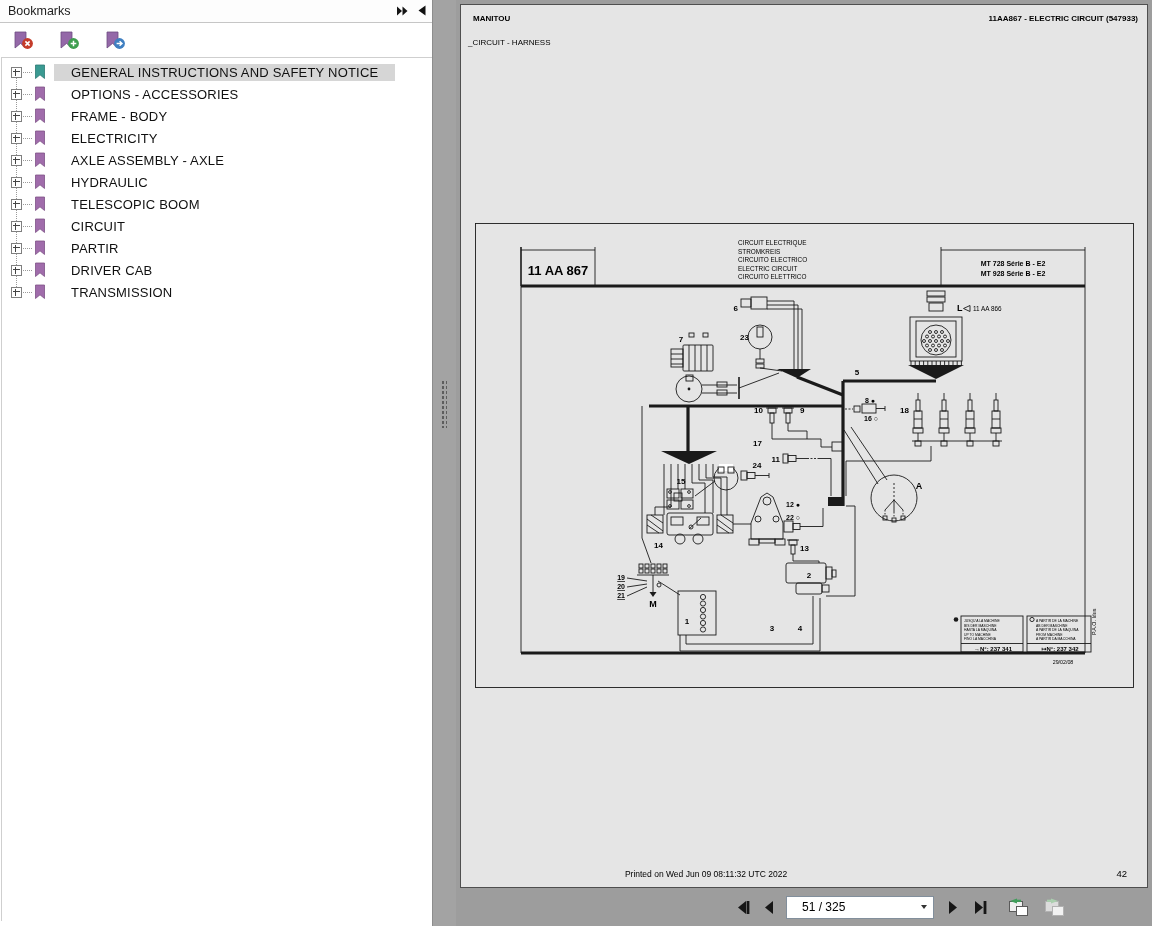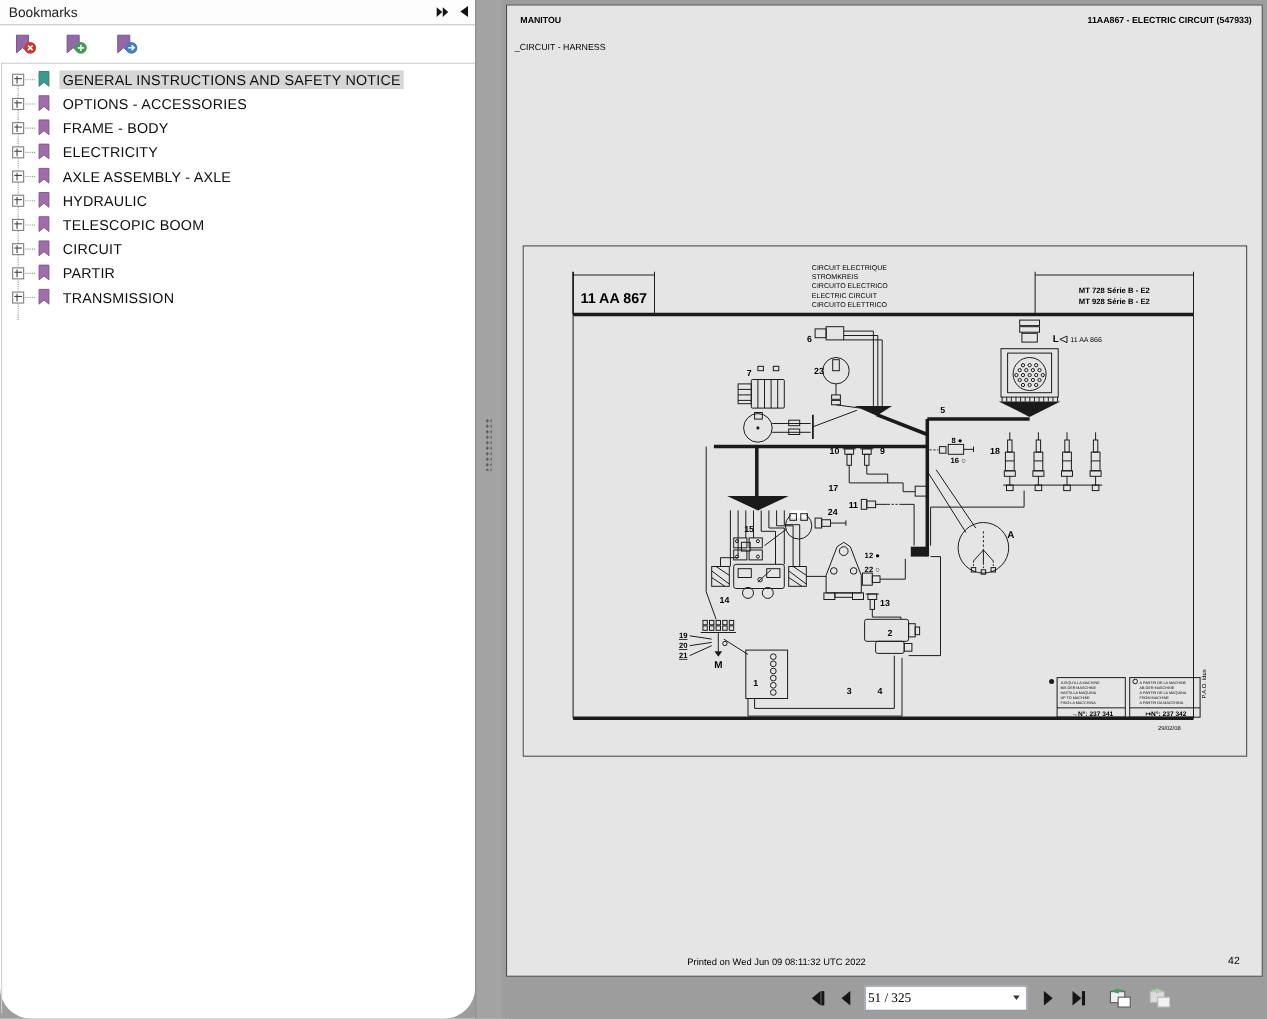--- a/index.html
+++ b/index.html
@@ -1,39 +1,39 @@
 <!DOCTYPE html>
 <html><head>
 <meta charset="utf-8">
 <style>
   html,body{margin:0;padding:0;}
   body{width:1152px;height:926px;overflow:hidden;background:#9d9d9d;
        font-family:"Liberation Sans",sans-serif;-webkit-font-smoothing:antialiased;}
   .app{position:relative;width:1152px;height:926px;}
 
   
-  .panel{position:absolute;left:0;top:0;width:432px;height:926px;background:#fff;border-radius:28px;}
+  .panel{position:absolute;left:0;top:0;width:432px;height:926px;background:#fff;}
   .panel-header{position:relative;height:22px;line-height:22px;padding-left:8px;
     font-size:12.5px;color:#222;border-bottom:1px solid #c6c6c6;background:#fdfdfd;}
   .hdr-icons{position:absolute;right:6px;top:5px;display:flex;gap:9px;align-items:center;}
   .hdr-btn{display:inline-flex;cursor:default;}
   .panel-toolbar{height:34px;display:flex;align-items:center;gap:24px;padding-left:12px;background:#fff;}
   .tb-btn{display:inline-flex;cursor:default;}
   .tree{position:relative;margin-left:1px;border-top:1px solid #cfcfcf;border-left:1px solid #cfcfcf;
         padding-top:3px;height:860px;}
   .vline{position:absolute;left:14px;top:12px;height:221px;width:0;border-left:1px dotted #9a9a9a;}
   .row{position:relative;height:22px;display:flex;align-items:center;padding-left:9px;z-index:1;}
   .exp{width:9px;height:9px;border:1px solid #7f7f7f;background:#fff;position:relative;flex:0 0 auto;}
   .exp::before{content:"";position:absolute;left:1px;right:1px;top:3px;height:1px;background:#444;}
   .exp::after{content:"";position:absolute;top:1px;bottom:1px;left:3px;width:1px;background:#444;}
   .stub{width:9px;border-top:1px dotted #9a9a9a;margin:0 2px 0 1px;flex:0 0 auto;}
   .rib{flex:0 0 auto;margin-right:8px;display:inline-flex;}
   .rib.t path{fill:#3a9a92;stroke:#2c7a74;}
   .rib.p path{fill:#a06cab;stroke:#7d5287;}
-  .lbl{font-size:13px;color:#101010;padding:1px 3px;white-space:nowrap;letter-spacing:.2px;}
+  .lbl{font-size:13px;color:#101010;padding:1px 17px;white-space:nowrap;letter-spacing:.2px;}
   .lbl.sel{background:#d6d6d6;}
 
   
   .splitter{position:absolute;left:432px;top:0;width:24px;height:926px;background:#a3a3a3;
             border-left:1px solid #8d8d8d;}
   .grip{position:absolute;left:8px;top:380px;width:6px;height:48px;
         background-image:radial-gradient(#5d5d5d 1px, rgba(0,0,0,0) 1.1px);
         background-size:4px 5px;}
 
   
@@ -65,21 +65,21 @@
   .diagram .b6{font-size:6px;font-weight:700;}
   .diagram .u{text-decoration:underline;}
 
   
   .navbar{position:absolute;left:0;bottom:0;width:696px;height:38px;display:flex;align-items:center;}
   .nav-btn{display:inline-flex;cursor:default;}
   .nav-first{margin-left:278px;}
   .nav-prev{margin-left:10px;}
   .combo{margin-left:10px;position:relative;width:146px;height:21px;background:#fff;
          border:1px solid #828f9c;display:flex;align-items:center;}
-  .combo-text{font-size:12px;color:#000;padding-left:2px;font-family:Liberation Serif, serif;}
+  .combo-text{font-size:12px;color:#000;padding-left:15px;}
   .combo-caret{position:absolute;right:6px;top:8px;width:0;height:0;
     border-left:3.5px solid transparent;border-right:3.5px solid transparent;border-top:4.5px solid #333;}
   .nav-next{margin-left:12px;}
   .nav-last{margin-left:12px;}
   .view-prev{margin-left:16px;}
   .view-next{margin-left:12px;}
 </style>
 </head>
 <body>
 
@@ -212,20 +212,30 @@
       </div>
       <div class="row">
         <span class="exp"></span>
           <span class="stub"></span>
         <span class="rib p">
             <svg width="12" height="16" viewBox="0 0 12 16">
               <path d="M1.5 1 h9 v13.5 l-4.5 -3.7 L1.5 14.5 Z" stroke-width="0.8"></path>
             </svg>
           </span>
         <span class="lbl">PARTIR</span>
+      </div>
+      <div class="row">
+        <span class="exp"></span>
+          <span class="stub"></span>
+        <span class="rib p">
+            <svg width="12" height="16" viewBox="0 0 12 16">
+              <path d="M1.5 1 h9 v13.5 l-4.5 -3.7 L1.5 14.5 Z" stroke-width="0.8"></path>
+            </svg>
+          </span>
+        <span class="lbl">DRIVER CAB</span>
       </div>
       <div class="row">
         <span class="exp"></span>
           <span class="stub"></span>
         <span class="rib p">
             <svg width="12" height="16" viewBox="0 0 12 16">
               <path d="M1.5 1 h9 v13.5 l-4.5 -3.7 L1.5 14.5 Z" stroke-width="0.8"></path>
             </svg>
           </span>
         <span class="lbl">TRANSMISSION</span>

